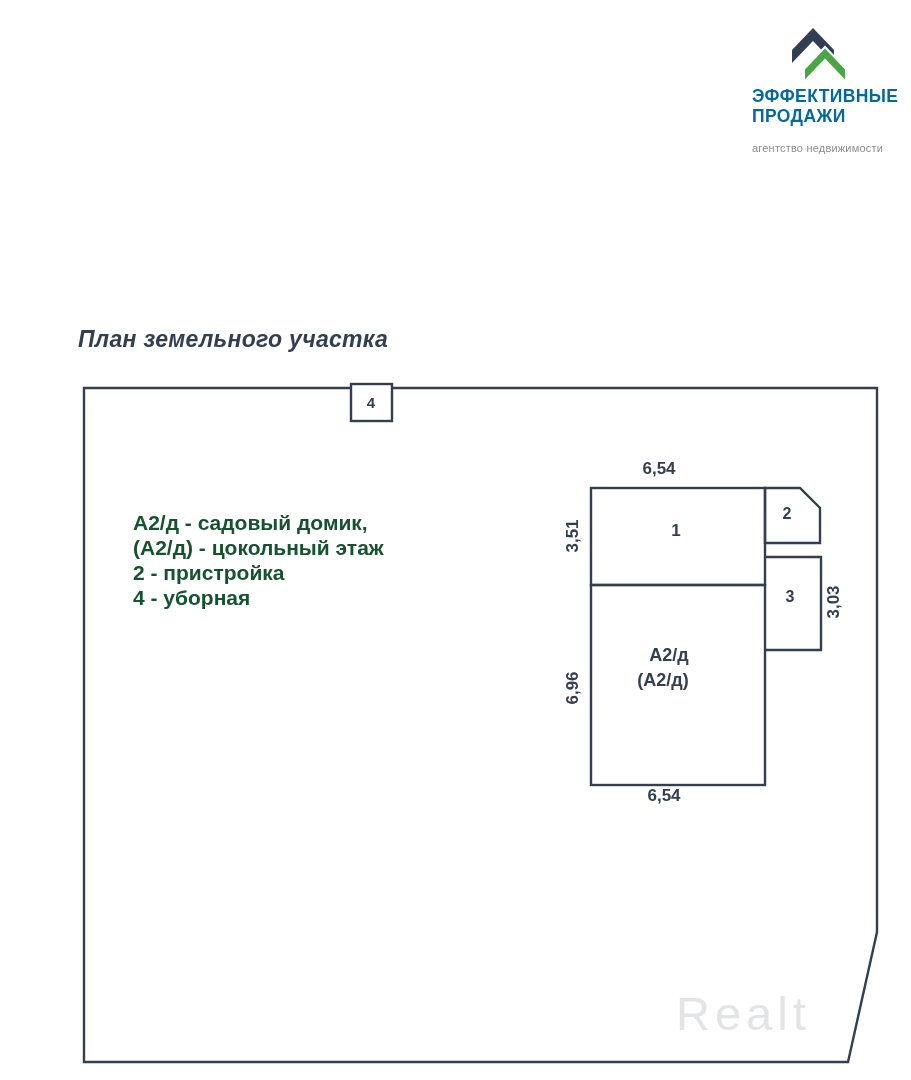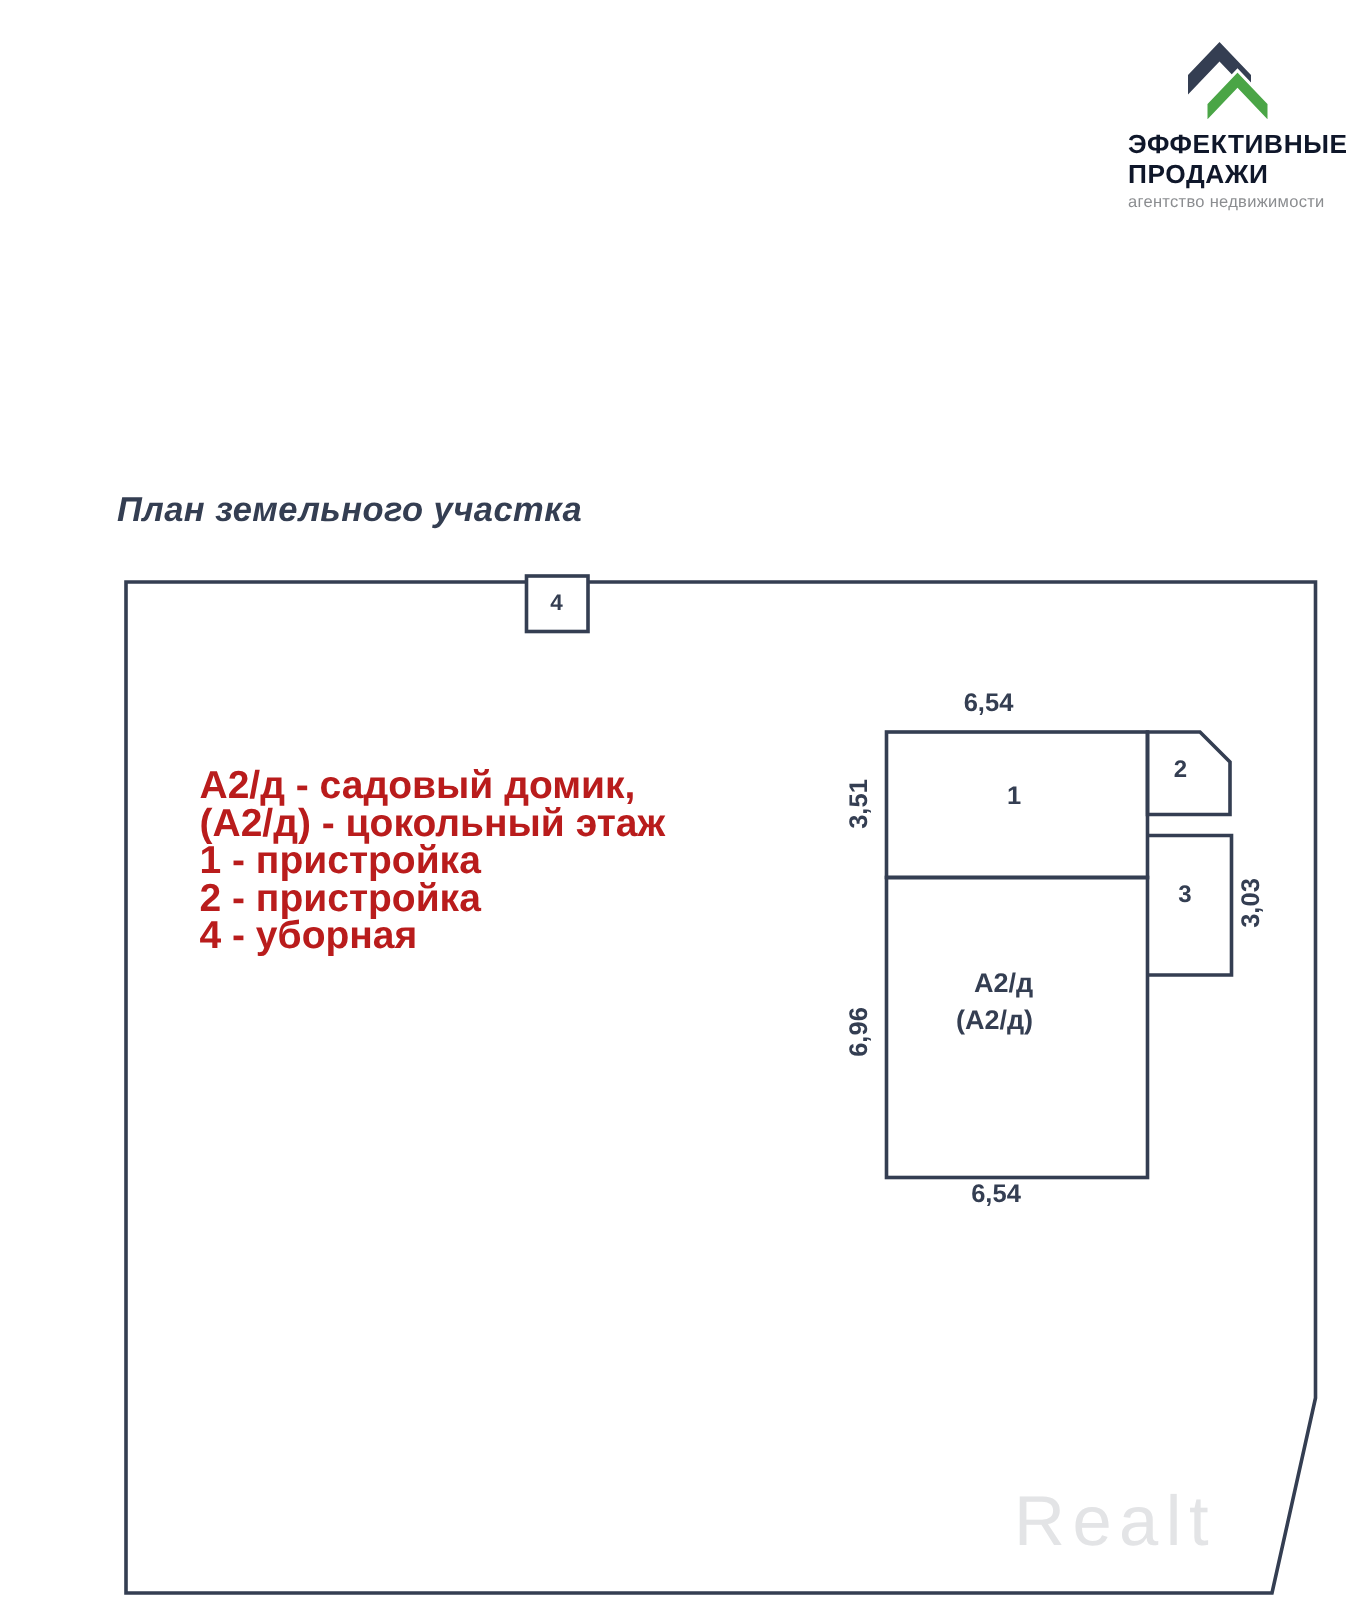--- a/index.html
+++ b/index.html
@@ -5,39 +5,39 @@
   html,body { margin:0; padding:0; background:#ffffff; }
   .page {
     position:relative; width:911px; height:1080px; background:#ffffff;
     font-family:"Liberation Sans", sans-serif; overflow:hidden;
   }
 
   
   .logo { position:absolute; top:24px; left:752px; width:150px; }
   .logo .mark { display:block; margin-left:38px; }
   .logo .l1, .logo .l2 {
-    font-size:17.5px; font-weight:bold; color:#0f172a; letter-spacing:0.4px; line-height:20px;
+    font-size:17.5px; font-weight:bold; color:#0369a1; letter-spacing:0.4px; line-height:20px;
   }
-  .logo .sub { font-size:11px; color:#8b8d90; letter-spacing:0.2px; margin-top:3px; }
+  .logo .sub { font-size:11px; color:#8b8d90; letter-spacing:0.2px; margin-top:16px; }
 
   
   .title {
     position:absolute; left:78px; top:326px;
     font-size:23px; font-weight:bold; color:#343e52; letter-spacing:0.3px;font-style:italic;
   }
 
   
   .plan-svg { position:absolute; left:0; top:0; }
   .plan-svg * { stroke:#343e52; stroke-width:2.4; fill:none; }
   .plan-svg .filled { fill:#ffffff; }
 
   
   .legend {
     position:absolute; left:133px; top:511px;
-    font-size:26px; font-weight:bold; color:#b91c1c; line-height:24.9px;
+    font-size:21px; font-weight:bold; color:#14532d; line-height:24.9px;
   }
 
   
   .lbl {
     position:absolute; font-weight:bold; color:#343e52;
     transform:translate(-50%,-50%); white-space:nowrap;
   }
   .lbl-room1   { left:676px; top:531px; font-size:17px; }
   .lbl-room2   { left:787px; top:514px; font-size:16px; }
   .lbl-room3   { left:790px; top:597px; font-size:16px; }
@@ -89,21 +89,20 @@
     <polygon points="765,488 800,488 820,508 820,543 765,543"></polygon>
 
     <path d="M765,557 H821 V650 H765"></path>
 
     <rect class="filled" x="351" y="384" width="41" height="37"></rect>
   </svg>
 
   <div class="legend">
     <div>А2/д - садовый домик,</div>
     <div>(А2/д) - цокольный этаж</div>
-    <div>1 - пристройка</div>
     <div>2 - пристройка</div>
     <div>4 - уборная</div>
   </div>
 
   <div class="lbl lbl-outhouse">4</div>
   <div class="lbl lbl-room1">1</div>
   <div class="lbl lbl-room2">2</div>
   <div class="lbl lbl-room3">3</div>
   <div class="lbl lbl-house">
     <div>А2/д</div>

